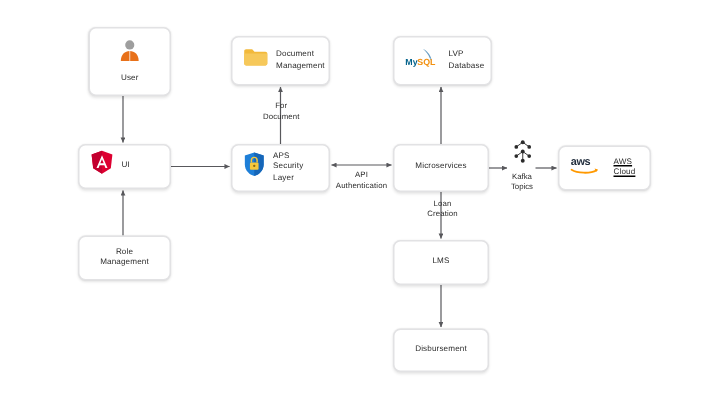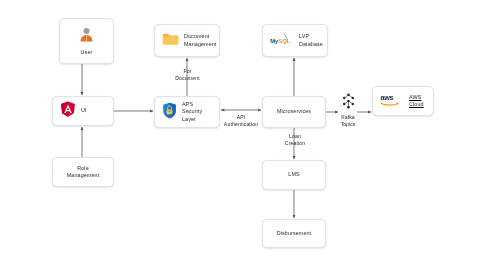--- a/index.html
+++ b/index.html
@@ -179,21 +179,21 @@
     </span>
     <span class="label">APS
 Security
 Layer</span>
   </div>
 
   <div class="node" style="left:262px; top:96px; width:64px; height:32px;">
     <span class="label">Microservices</span>
   </div>
 
-  <div class="node with-icon" style="left:372px; top:86px; width:62px; height:30px;text-decoration:underline;">
+  <div class="node with-icon" style="left:372px; top:97px; width:62px; height:30px;text-decoration:underline;">
     <span class="icon">
       <svg width="24" height="15" viewBox="0 0 46 28">
         <text x="1" y="15" font-family="Liberation Sans, sans-serif" font-size="14" font-weight="bold" fill="#232f3e" letter-spacing="-0.6">aws</text>
         <path d="M2 21 C9 25.6 26 26.4 34 21.6" stroke="#ff9900" stroke-width="2.3" fill="none" stroke-linecap="round"></path>
         <path d="M31.5 19.4 L35.6 20.8 L33.2 23.9 Z" fill="#ff9900"></path>
       </svg>
     </span>
     <span class="label">AWS
 Cloud</span>
   </div>

